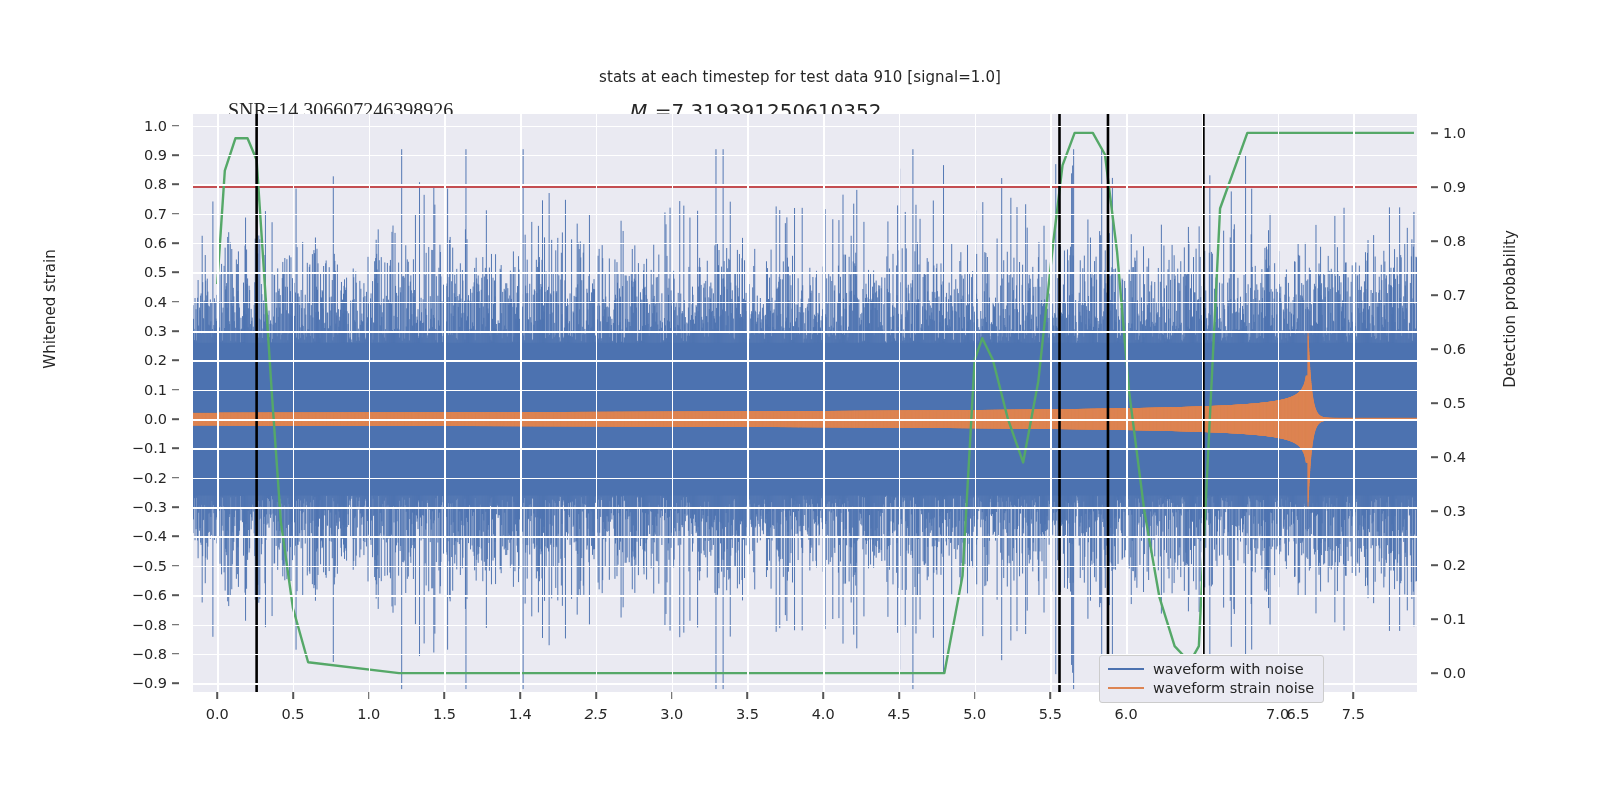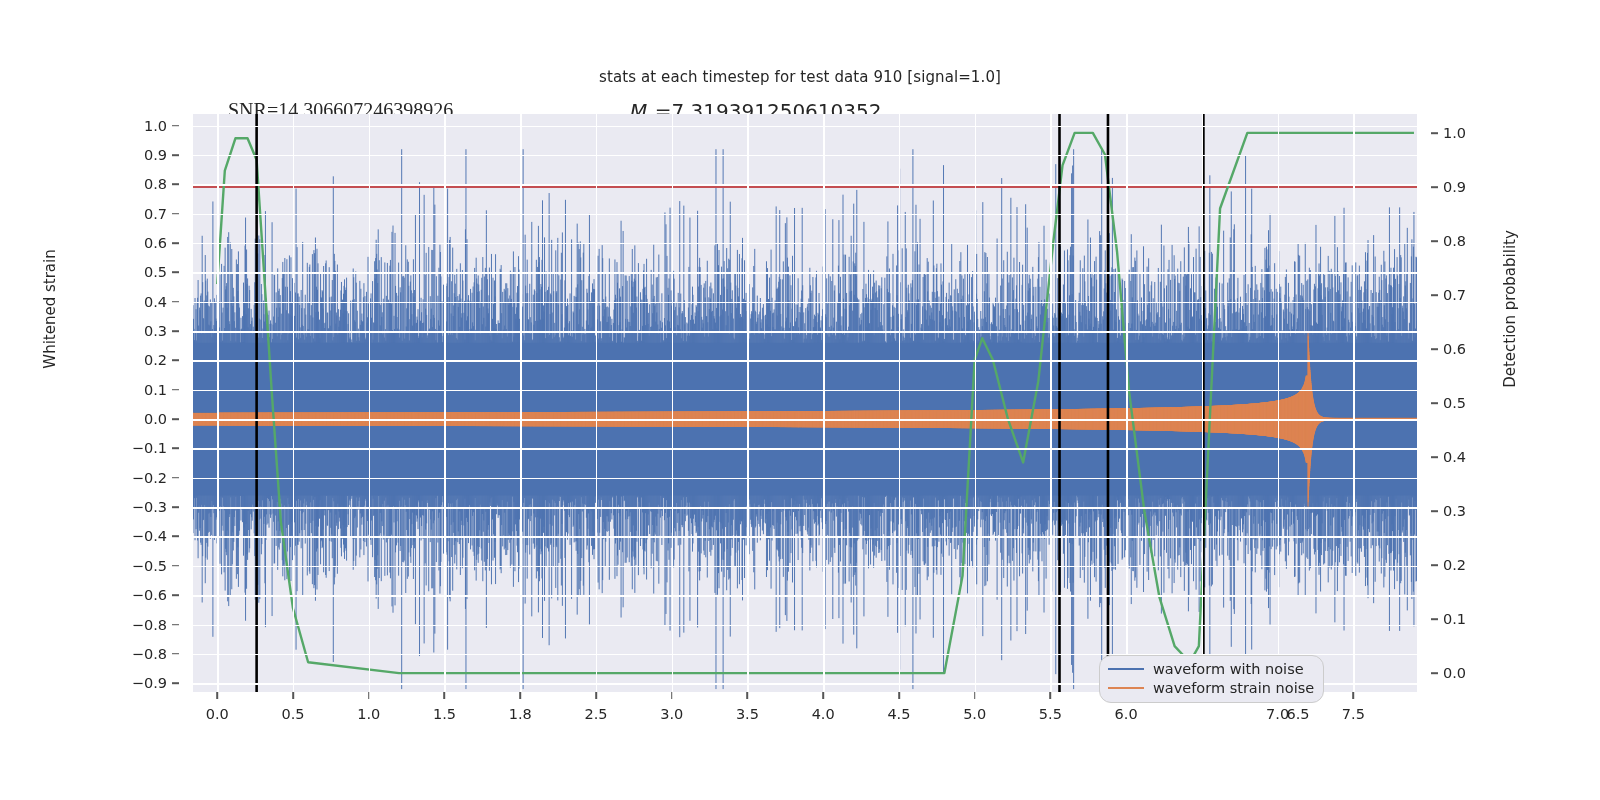--- a/index.html
+++ b/index.html
@@ -66,21 +66,21 @@
   
   .annot{
     position:absolute;top:99px;font-size:20px;color:#262626;white-space:nowrap;
   }
   .annot i{font-style:italic;}
   .annot sub{font-size:0.68em;font-style:italic;}
 
   
   #legend{
     position:absolute;left:1099px;top:655px;
-    background:#eaeaf2;border:1px solid #cccccc;border-radius:12px;
+    background:#eaeaf2;border:1px solid #cccccc;border-radius:3px;
     padding:5px 9px 6px 8px;display:flex;flex-direction:column;gap:3px;
     box-shadow:0 0 0 0 rgba(0,0,0,0);
   }
   .legend-row{display:flex;align-items:center;gap:9px;}
   .legend-swatch{width:36px;height:2.6px;display:block;}
   .legend-text{font-size:14.5px;color:#262626;white-space:nowrap;}
 
   svg{display:block;}
 </style>
 </head>
@@ -168,23 +168,23 @@
     </div>
   <div id="xtick-labels">
       <div class="xtick" style="left: 24.2376px;">0.0</div>
       <div class="xtick-mark" style="left: 24.2376px;"></div>
       <div class="xtick" style="left: 99.9802px;">0.5</div>
       <div class="xtick-mark" style="left: 99.9802px;"></div>
       <div class="xtick" style="left: 175.723px;">1.0</div>
       <div class="xtick-mark" style="left: 175.723px;"></div>
       <div class="xtick" style="left: 251.465px;">1.5</div>
       <div class="xtick-mark" style="left: 251.465px;"></div>
-      <div class="xtick" style="left: 327.208px;">1.8</div>
+      <div class="xtick" style="left: 327.208px;">1.4</div>
       <div class="xtick-mark" style="left: 327.208px;"></div>
-      <div class="xtick" style="left: 402.95px;">2.5</div>
+      <div class="xtick" style="left: 402.95px; font-style: italic;">2.5</div>
       <div class="xtick-mark" style="left: 402.95px;"></div>
       <div class="xtick" style="left: 478.693px;">3.0</div>
       <div class="xtick-mark" style="left: 478.693px;"></div>
       <div class="xtick" style="left: 554.436px; text-align: center;">3.5</div>
       <div class="xtick-mark" style="left: 554.436px;"></div>
       <div class="xtick" style="left: 630.178px;">4.0</div>
       <div class="xtick-mark" style="left: 630.178px;"></div>
       <div class="xtick" style="left: 705.921px;">4.5</div>
       <div class="xtick-mark" style="left: 705.921px;"></div>
       <div class="xtick" style="left: 781.663px;">5.0</div>

